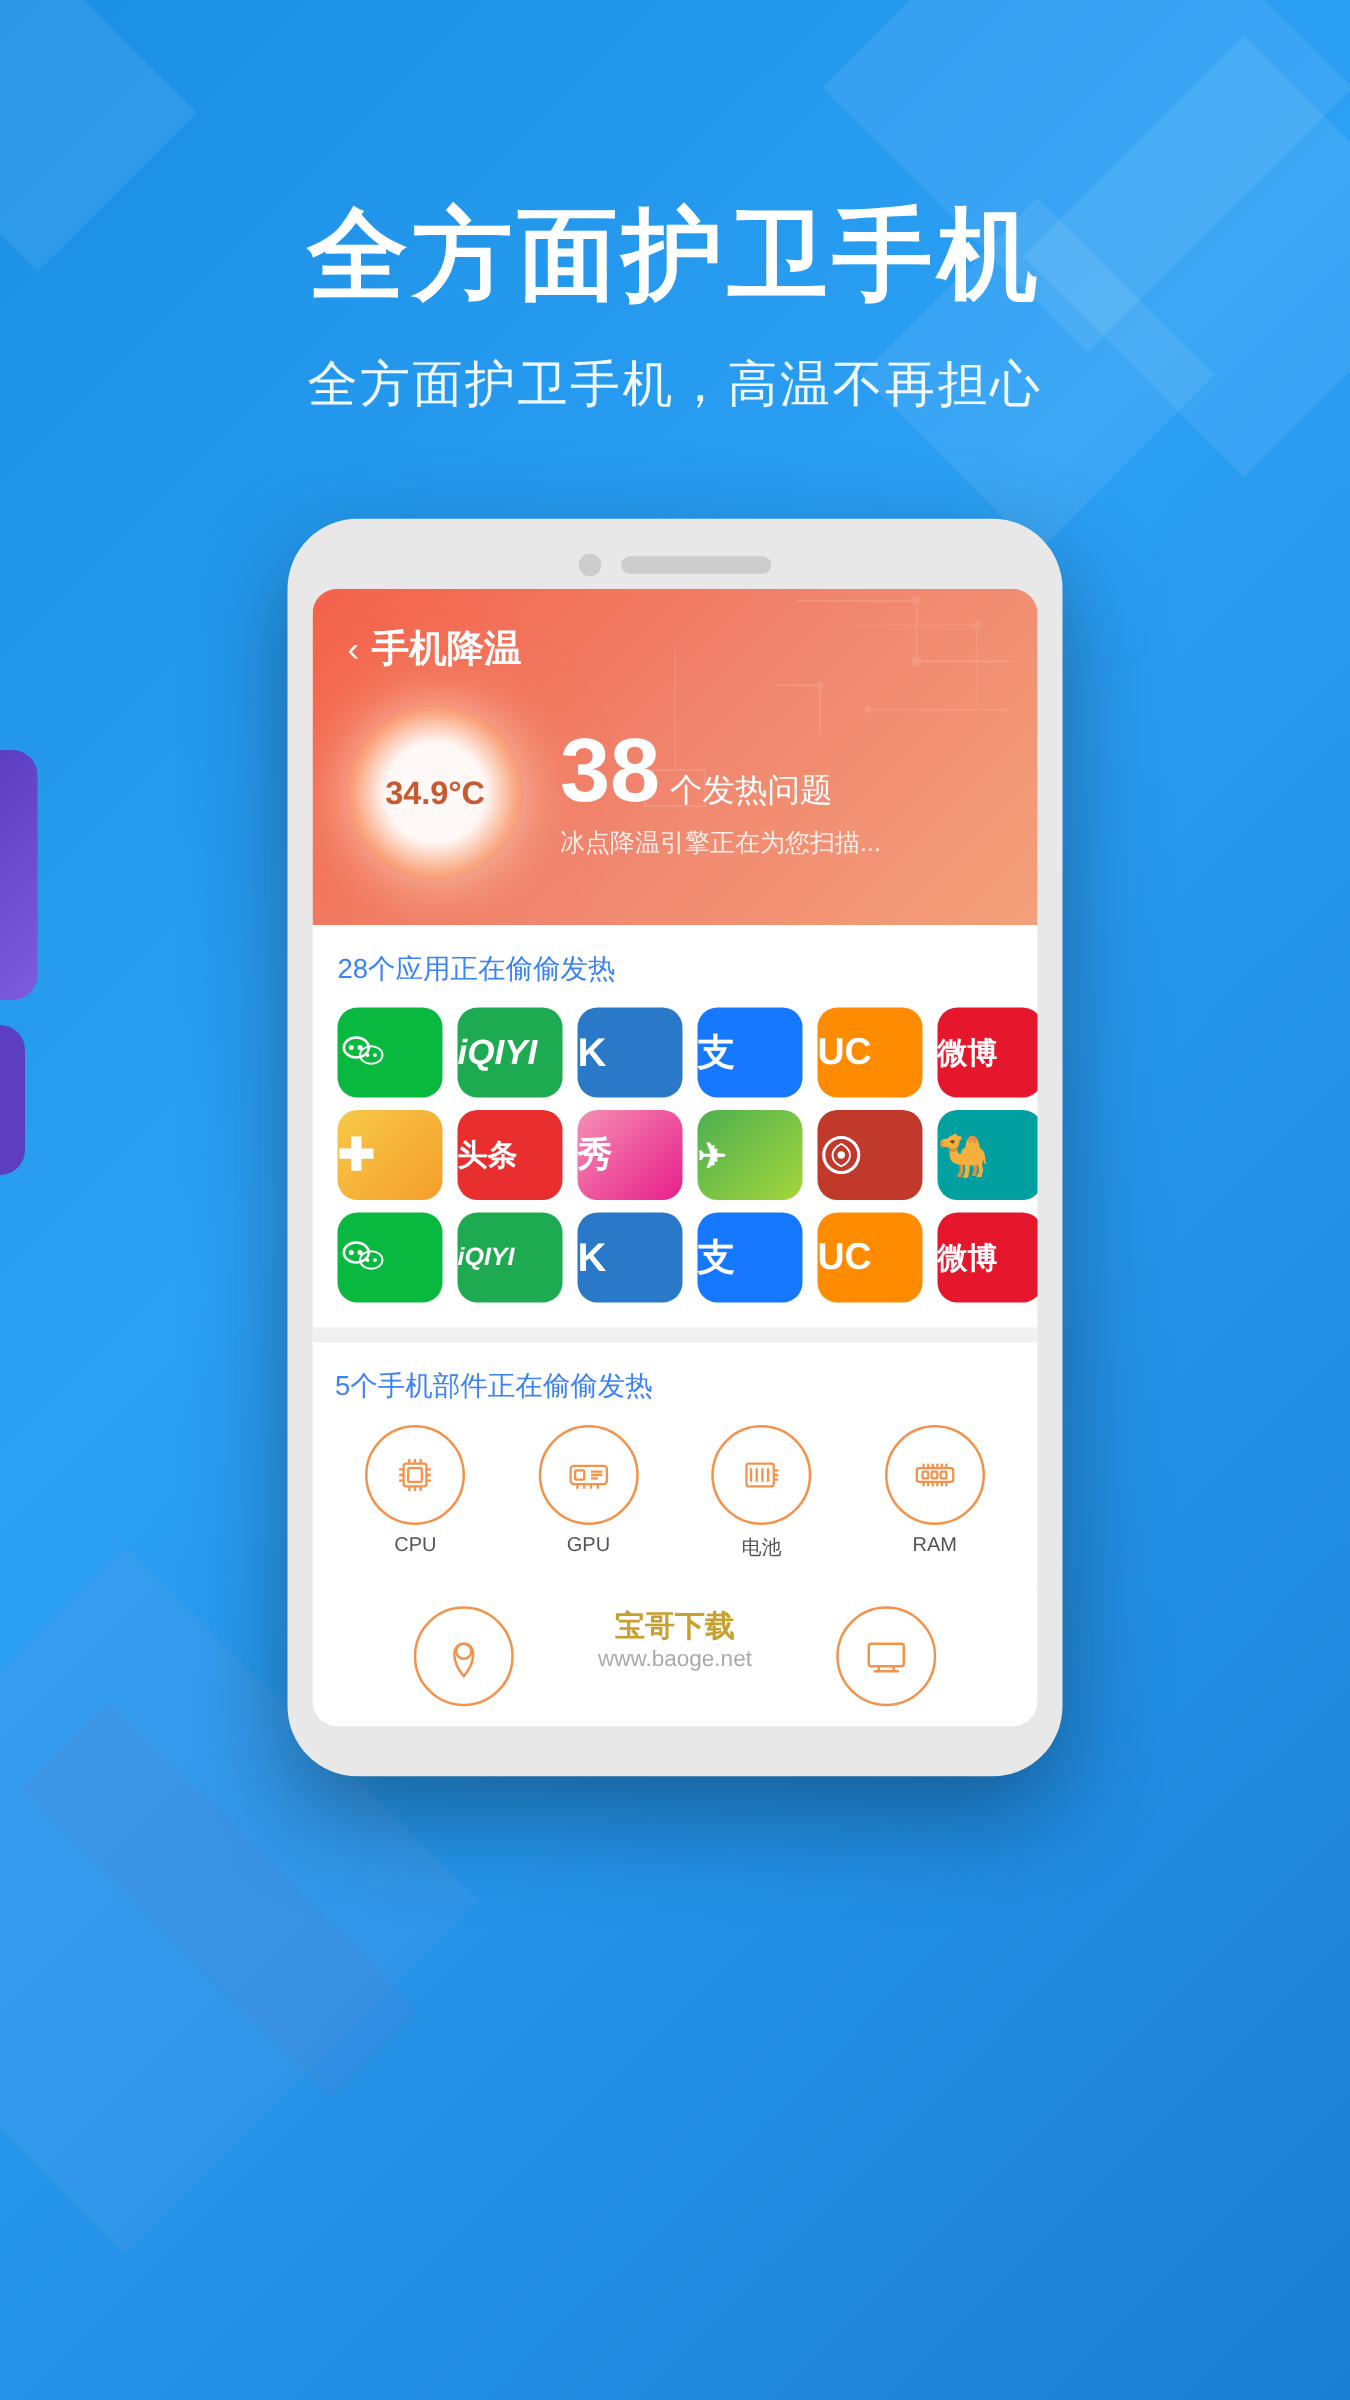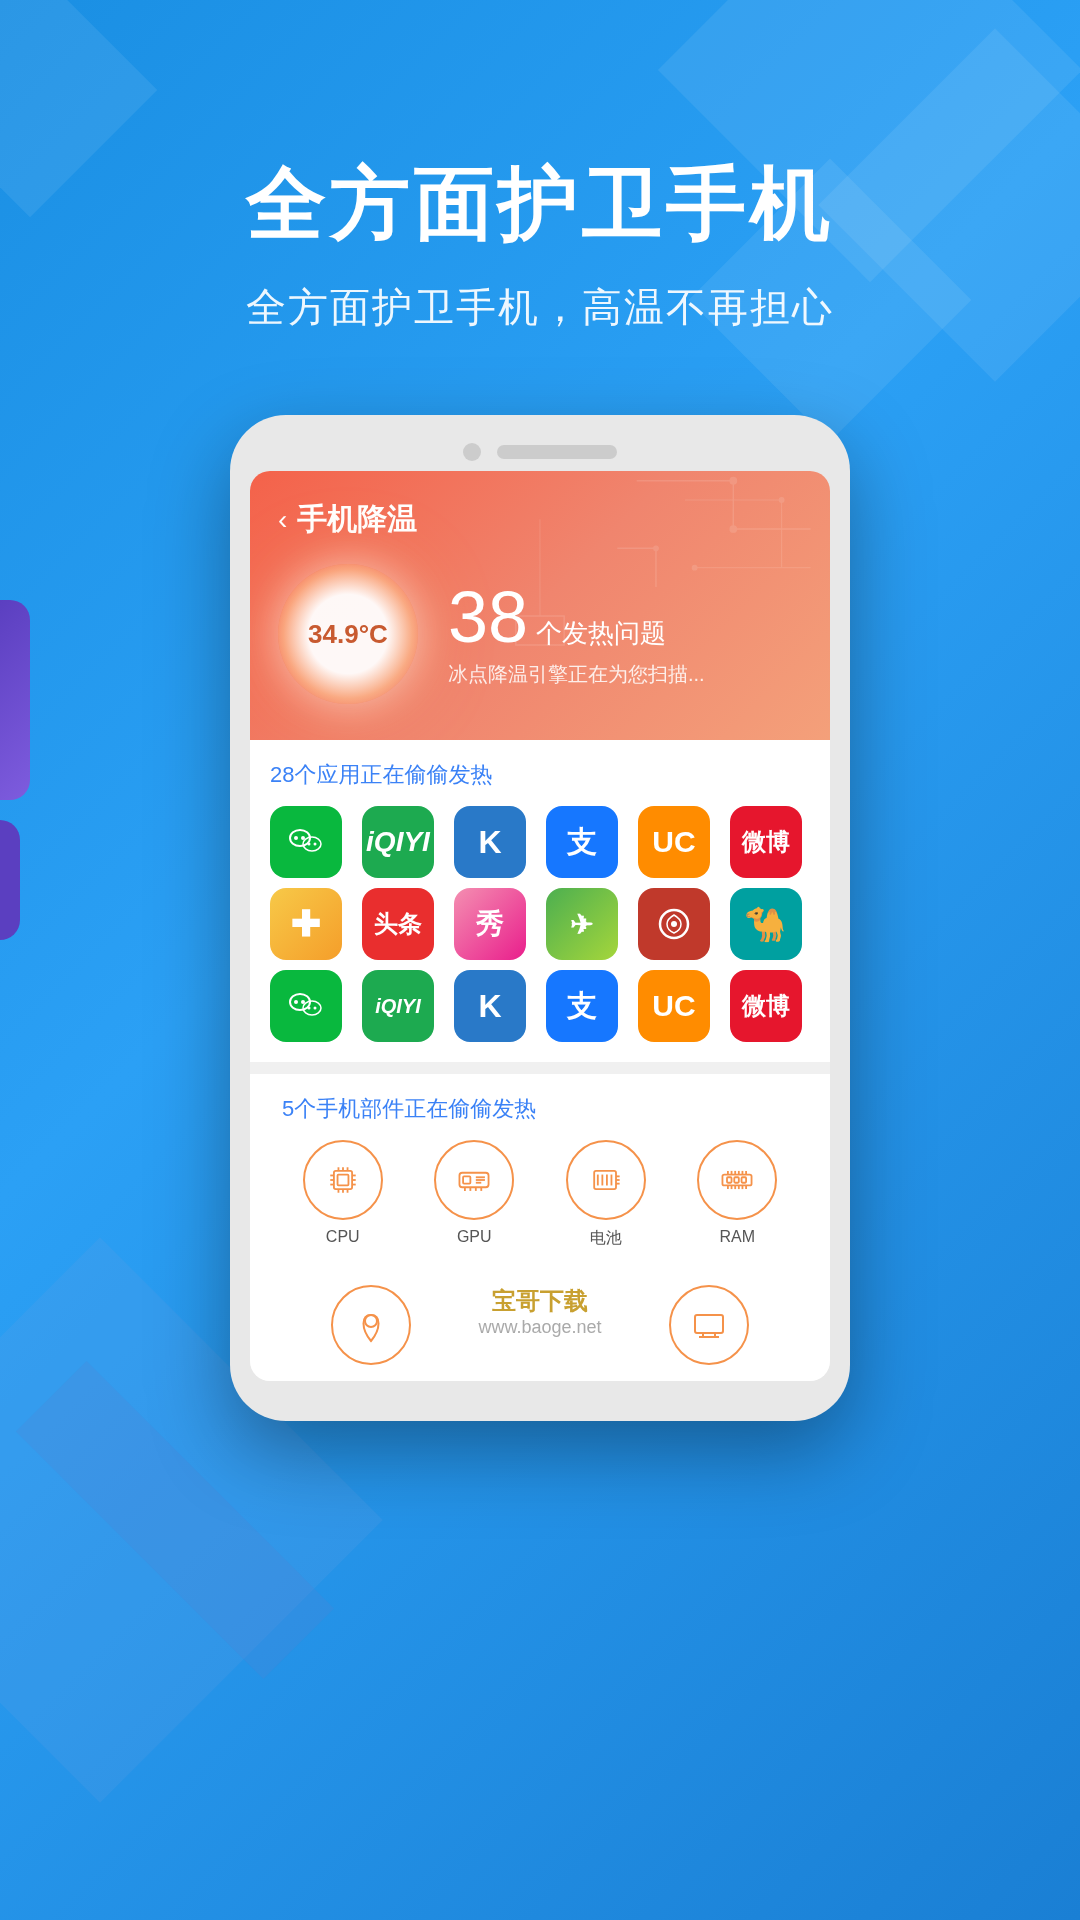--- a/index.html
+++ b/index.html
@@ -136,21 +136,21 @@
       box-shadow: 0 0 40px rgba(255,255,255,0.5), 0 0 80px rgba(255,180,100,0.3);
     }
     .temp-value {
       font-size: 26px;
       font-weight: 700;
       color: #c85a30;
     }
     .header-info { color: #fff; }
     .issue-count {
       font-size: 72px;
-      font-weight: 400;
+      font-weight: 700;
       line-height: 1;
     }
     .issue-label {
       font-size: 26px;
       font-weight: 500;
     }
     .scan-text {
       font-size: 20px;
       color: rgba(255,255,255,0.85);
       margin-top: 8px;
@@ -174,26 +174,26 @@
       color: #3b82f6;
       margin-bottom: 16px;
     }
     .apps-grid {
       display: grid;
       grid-template-columns: repeat(6, 1fr);
       gap: 12px;
       margin-bottom: 10px;
     }
     .app-icon {
-      width: 72px;
+      width: 84px;
       height: 72px;
       border-radius: 16px;
       display: flex;
       align-items: center;
-      justify-content: center;
+      justify-content: flex-start;
       font-size: 32px;
       color: #fff;
       font-weight: 700;
     }
     .icon-wechat { background: #09b83e; }
     .icon-iqiyi { background: #1daa50; }
     .icon-kuwo { background: #2979c8; }
     .icon-alipay { background: #1677ff; }
     .icon-uc { background: #ff8c00; }
     .icon-weibo { background: #e6162d; }
@@ -206,21 +206,21 @@
 
     
     .divider {
       height: 12px;
       background: #f0f0f0;
     }
 
     
     .components-section {
       background: #fff;
-      padding: 20px 32px;
+      padding: 20px 18px;
     }
     .components-grid {
       display: grid;
       grid-template-columns: repeat(4, 1fr);
       gap: 10px;
       margin-top: 16px;
     }
     .component-item {
       display: flex;
       flex-direction: column;

